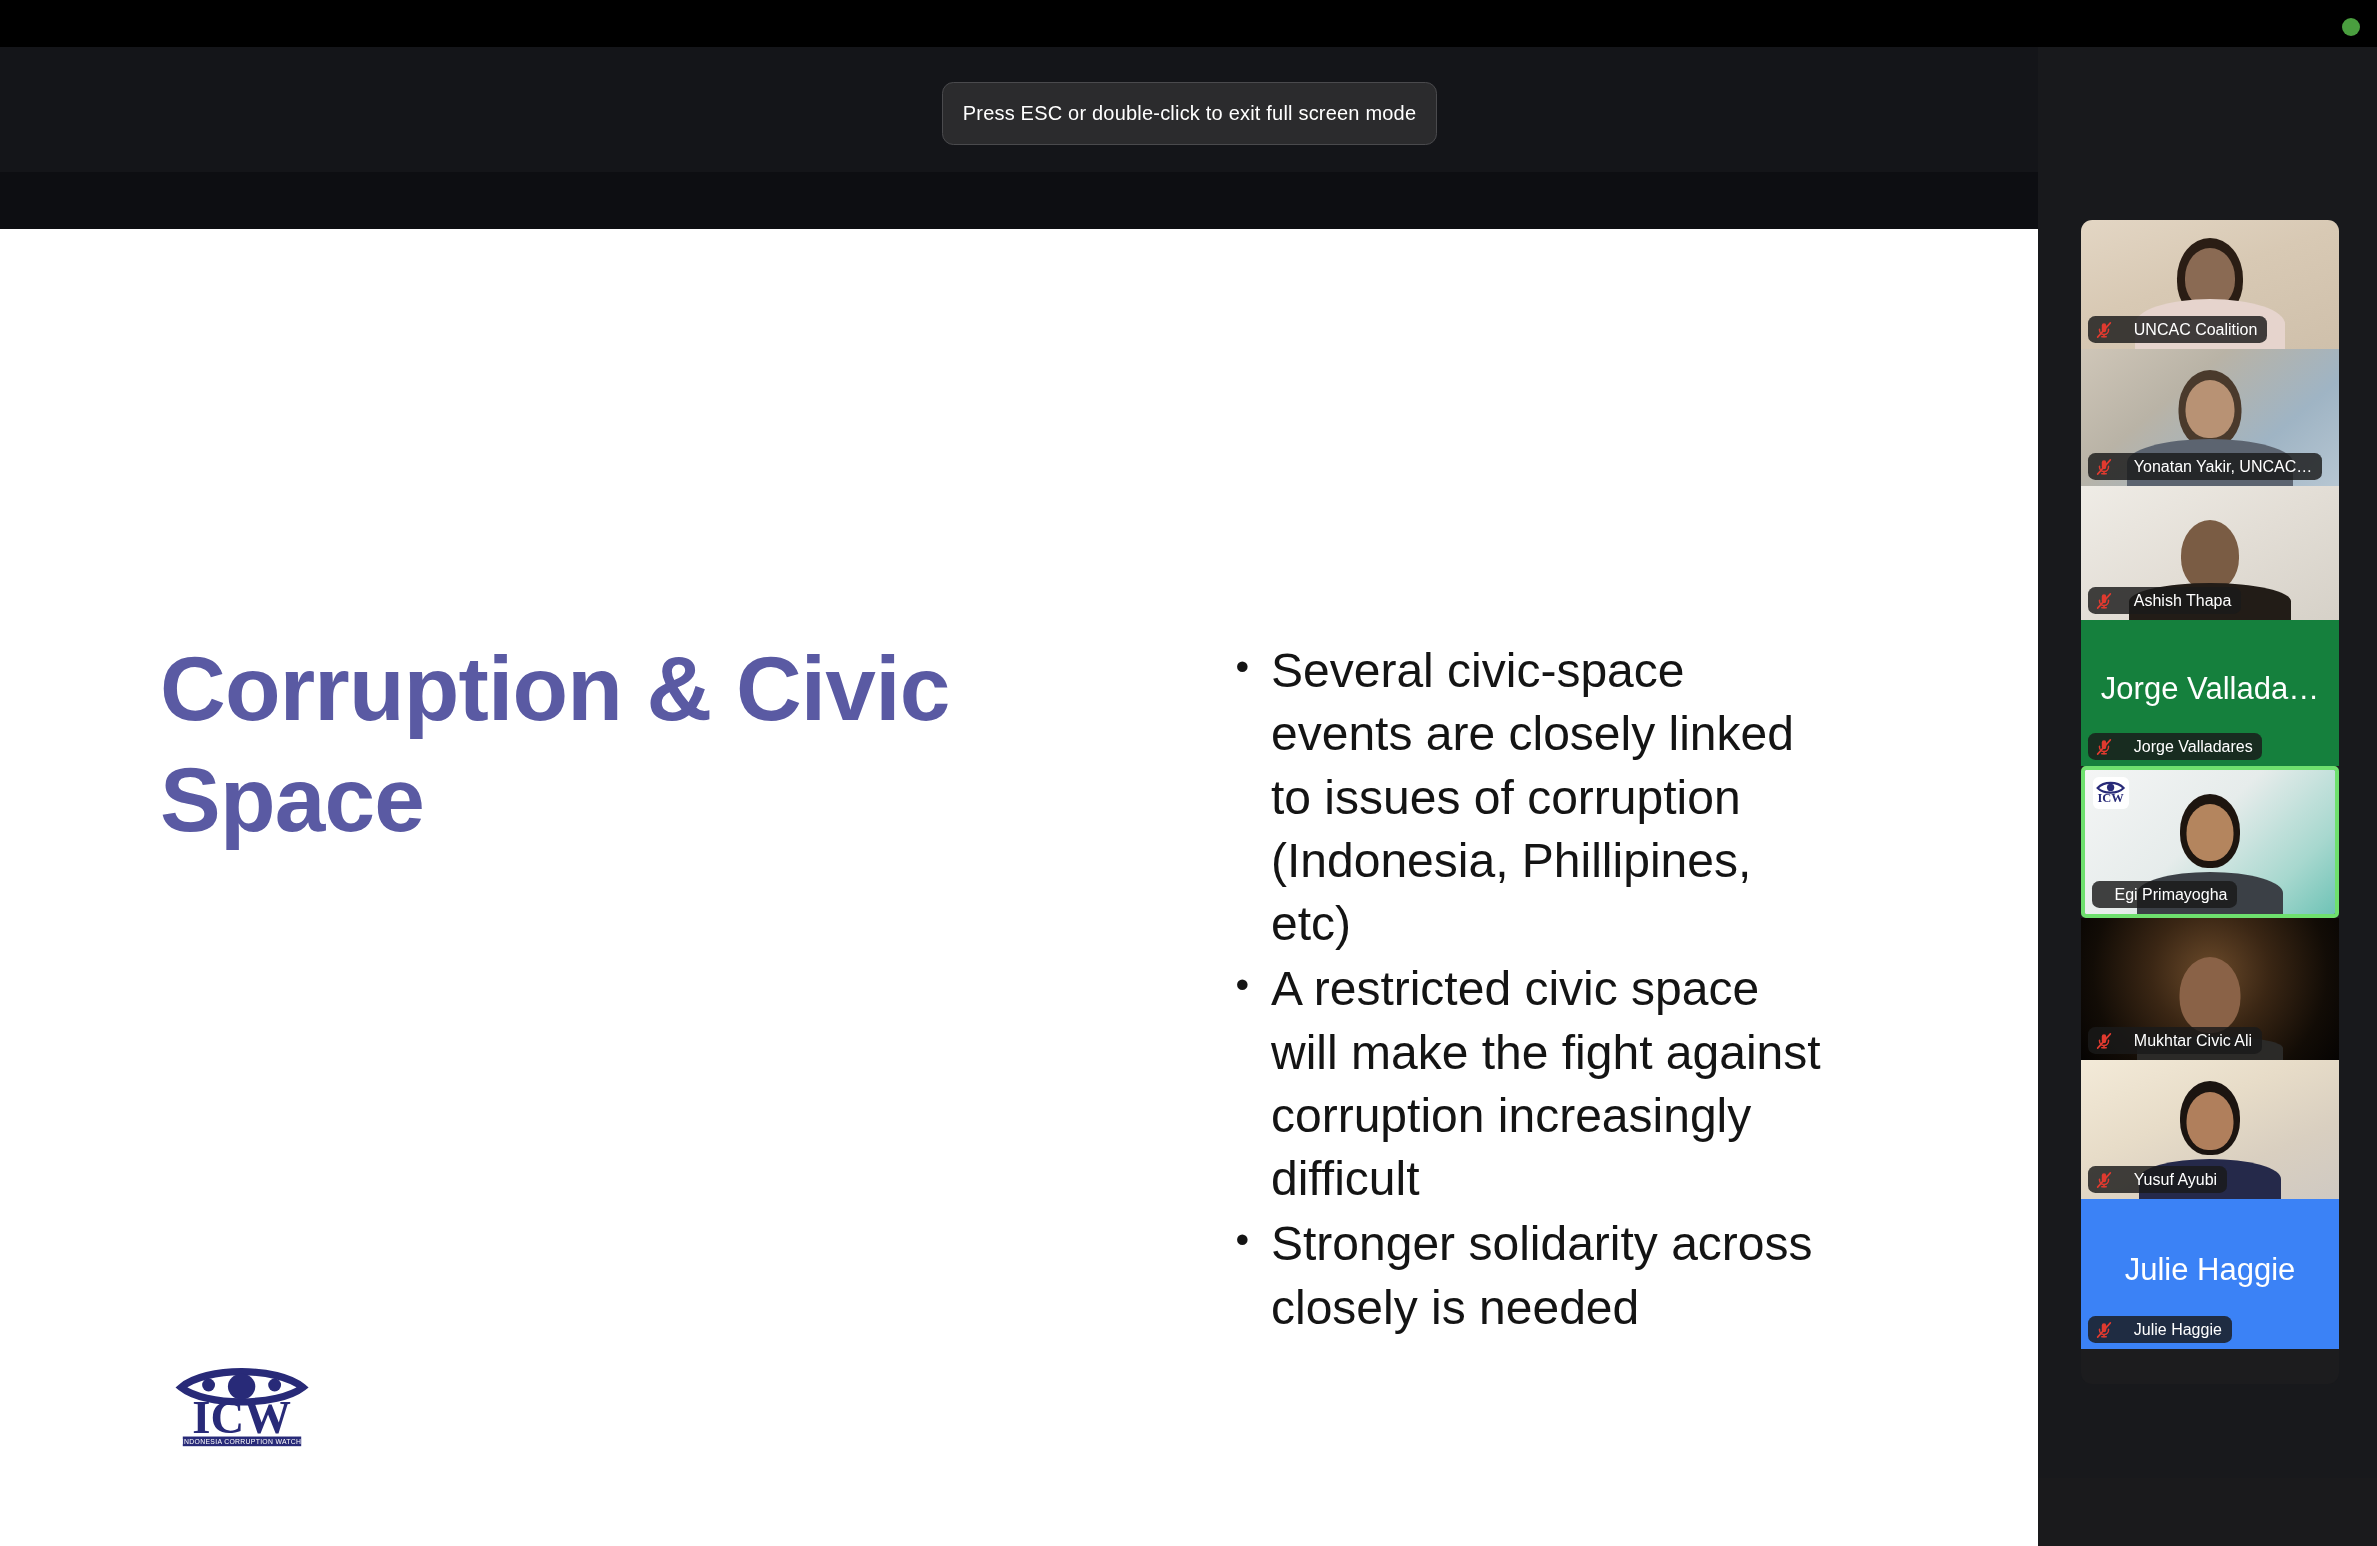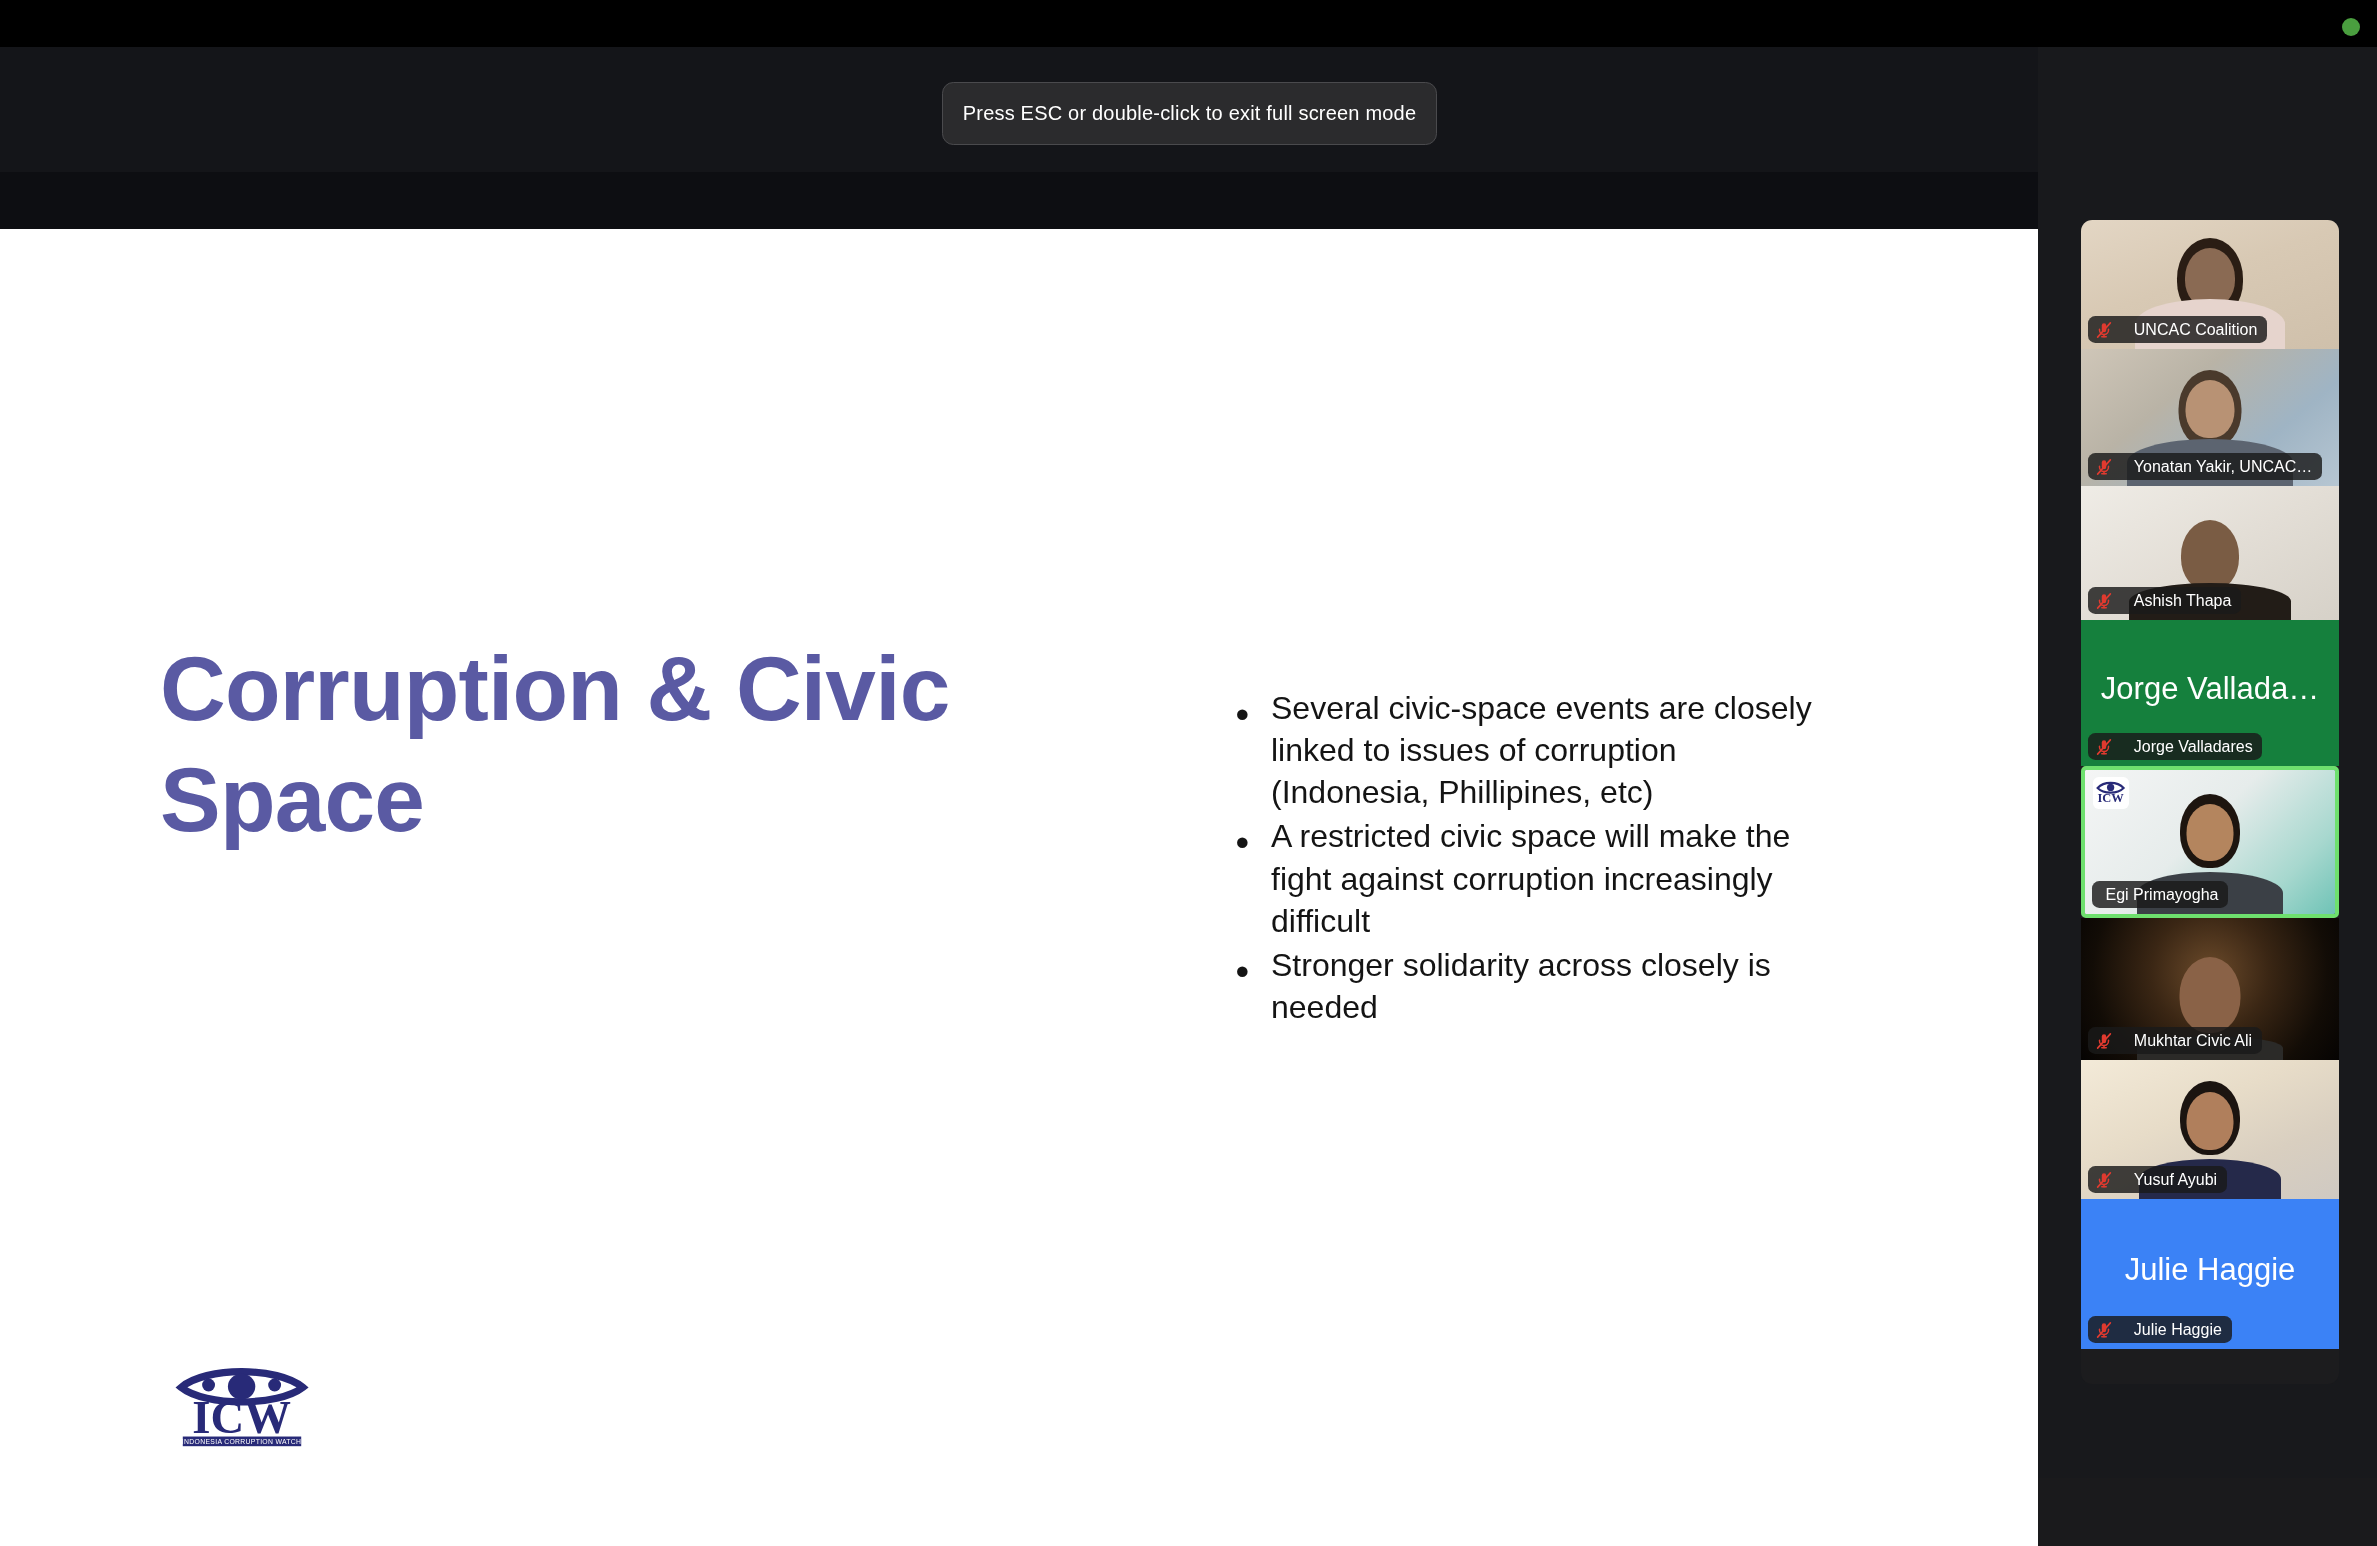--- a/index.html
+++ b/index.html
@@ -97,24 +97,24 @@
     width: 857px;
     color: #5a5aa3;
     font-size: 91px;
     font-weight: bold;
     line-height: 1.22;
     letter-spacing: -0.8px;
   }
 
   .slide-bullets {
     position: absolute;
-    left: 1229px; top: 458px;
+    left: 1229px; top: 410px;
     width: 598px;
     color: #141414;
-    font-size: 32px;
+    font-size: 48px;
     line-height: 1.32;
     list-style: none;
   }
   .slide-bullets li {
     position: relative;
     padding-left: 42px;
     margin-bottom: 1.6px;
   }
   .slide-bullets li::before {
     content: "\2022";
@@ -180,21 +180,21 @@
     align-items: center;
     gap: 21px;
     padding: 0 9.7px 0 7.3px;
     background: rgba(26,26,26,0.82);
     border-radius: 7.3px;
     color: #ffffff;
     font-size: 16px;
     white-space: nowrap;
     overflow: hidden;
   }
-  .tile-name.no-icon { padding-left: 14px; }
+  .tile-name.no-icon { padding-left: 23px; }
   .mute-icon { width: 18px; height: 18px; flex: none; display: block; }
 
   .placeholder-name {
     position: absolute;
     left: 0; right: 0;
     top: 50%;
     transform: translateY(-60%);
     text-align: center;
     color: #ffffff;
     font-size: 31px;

